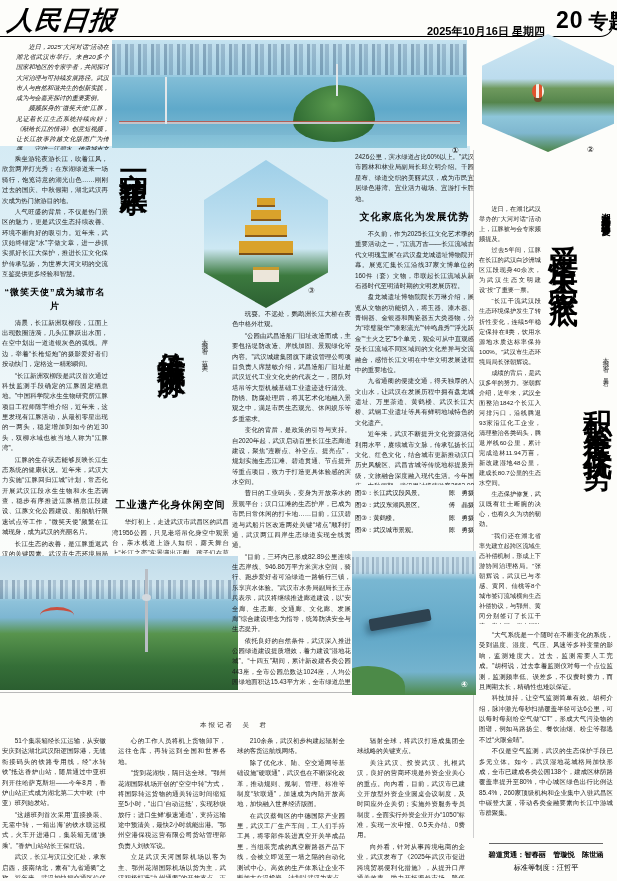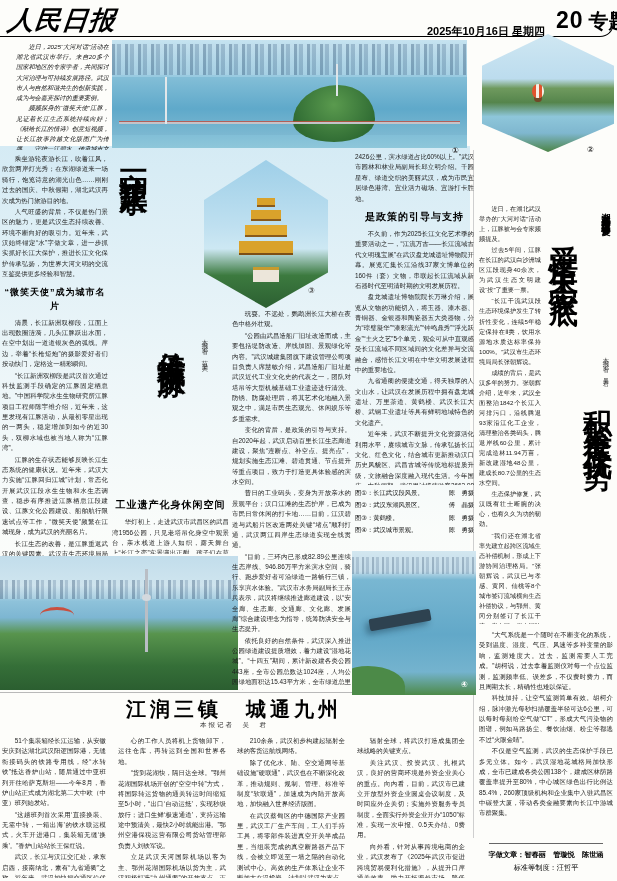--- a/index.html
+++ b/index.html
@@ -180,21 +180,21 @@
         <p>“公园由武昌造船厂旧址改造而成，主要包括堤防改造、岸线加固、景观绿化等内容。”武汉城建集团旗下建设管理公司项目负责人席慧敏介绍，武昌造船厂旧址是武汉近代工业文化史的代表之一，团队对塔吊等大型机械基础工业遗迹进行清洗、防锈、防腐处理后，将其艺术化地融入景观之中，满足市民生态观光、休闲娱乐等多重需求。</p>
         <p>变化的背后，是政策的引导与支持。自2020年起，武汉启动百里长江生态廊道建设，聚焦“连断点、补空点、提亮点”，规划实施生态江滩、碧道贯通、节点提升等重点项目，致力于打造更具体验感的滨水空间。</p>
         <p>昔日的工业码头，变身为开放亲水的景观平台；汉口江滩的生态护岸，已成为市民日常休闲的打卡地……目前，江汉碧道与武船片区改造两处关键“堵点”顺利打通，武汉两江四岸生态绿道实现全线贯通。</p>
         <p>“目前，三环内已形成82.89公里连续生态岸线、946.86万平方米滨水空间，骑行、跑步爱好者可沿绿道一路畅行三镇，乐享滨水体验。”武汉市水务局副局长王赤兵表示，武汉将继续推进廊道建设，以“安全廊、生态廊、交通廊、文化廊、发展廊”综合建设理念为指导，统筹防洪安全与生态提升。</p>
         <p>依托良好的自然条件，武汉深入推进公园绿道建设提质增效，着力建设“湿地花城”。“十四五”期间，累计新改建各类公园443座，全市公园总数达1024座，人均公园绿地面积达15.43平方米，全市绿道总里程达</p>
       </div>
   </div>
 
   <div class="tcol" style="left:355px;top:152px;width:119px;height:333px;">
     <p class="noindent">2426公里，滨水绿道占比60%以上。”武汉市园林和林业局副局长邱立明介绍。千园星布、绿道交织的美丽武汉，成为市民宜居绿色港湾、宜业活力磁场、宜游打卡胜地。</p>
-    <div class="subhead">是政策的引导与支持</div>
+    <div class="subhead">文化家底化为发展优势</div>
     <div>
         <p>不久前，作为2025长江文化艺术季的重要活动之一，“江流万古——长江流域古代文明瑰宝展”在武汉盘龙城遗址博物院开幕。展览汇集长江沿线37家文博单位的160件（套）文物，串联起长江流域从新石器时代至明清时期的文明发展历程。</p>
         <p>盘龙城遗址博物院院长万琳介绍，展览从文物的功能切入，将玉器、漆木器、青铜器、金银器和陶瓷器五大类器物，分为“琮璧凝华”“漆彩流光”“钟鸣鼎秀”“浮光跃金”“土火之艺”5个单元，观众可从中直观感受长江流域不同区域间的文化差异与交流融合，感悟长江文明在中华文明发展进程中的重要地位。</p>
         <p>九省通衢的便捷交通，得天独厚的人文山水，让武汉在发展历程中拥有盘龙城遗址、万里茶道、黄鹤楼、武汉长江大桥、武钢工业遗址等具有鲜明地域特色的文化遗产。</p>
         <p>近年来，武汉不断提升文化资源活化利用水平，赓续城市文脉，传承弘扬长江文化、红色文化，结合城市更新推动汉口历史风貌区、武昌古城等传统地标提质升级，文旅融合深度融入现代生活。今年国庆、中秋假期，武汉累计接待游客3662.98万人次，同比增长12.06%；实现旅游总收入217.04亿元，同比增长16.58%。</p>
       </div>
   </div>
 
   <div class="captions">
     <div class="cap-row">
@@ -235,21 +235,20 @@
       </div>
   </div>
   <div class="tcol" style="left:479px;top:630px;width:134px;height:206px;">
     <div>
         <p>“大气系统是一个随时在不断变化的系统，受到温度、湿度、气压、风速等多种变量的影响，监测难度大。过去，监测需要人工完成。”胡柯说，过去拿着监测仪对每一个点位监测，监测频率低、误差多，不仅费时费力，而且周期太长，精确性也难以保证。</p>
         <p>科技加持，让空气监测简单有效。胡柯介绍，脉冲激光每秒扫描覆盖半径可达6公里，可以每时每刻给空气做“CT”，形成大气污染物的图谱，例如马路扬尘、餐饮油烟、粉尘等都逃不过“火眼金睛”。</p>
         <p>不仅是空气监测，武汉的生态保护手段已多元立体。如今，武汉湿地花城格局加快形成，全市已建成各类公园138个，建成区林荫路覆盖率提升至80%，中心城区绿色出行比例达85.4%，260家顶级机构和企业集中入驻武昌区中碳登大厦，带动各类金融要素向长江中游城市群聚集。</p>
       </div>
   </div>
 
-  <div class="b-headline">江润三镇　城通九州</div>
   <div class="b-byline">本报记者　吴　君</div>
   <div class="tcol" style="left:2px;top:736px;width:104px;height:142px;">
     <div>
         <p>51个集装箱经长江运输，从安徽安庆到达湖北武汉阳逻国际港，无缝衔接码头的铁路专用线，经“水转铁”抵达香炉山站，随后通过中亚班列开往哈萨克斯坦——今年8月，香炉山站正式成为湖北第二大中欧（中亚）班列始发站。</p>
         <p>“这趟班列首次采用‘直接换装、无需中转，一箱出海’的铁水联运模式，火车开进港口，集装箱无缝‘换乘’。”香炉山站站长王保红说。</p>
         <p>武汉，长江与汉江交汇处，承东启西，接南纳北，素有“九省通衢”之称。近年来，武汉加快把交通区位优势转化为国内国际双循环枢纽链接优势，向新时代“九州通衢”不断迈进。</p>
       </div>
   </div>
   <div class="tcol" style="left:118px;top:736px;width:108px;height:142px;">
     <div>
@@ -268,17 +267,17 @@
   <div class="tcol" style="left:357px;top:736px;width:108px;height:142px;">
     <div>
         <p>辐射全球，将武汉打造成集团全球战略的关键支点。</p>
         <p>关注武汉、投资武汉、扎根武汉，良好的营商环境是外资企业关心的重点。向内看，目前，武汉市已建立开放型外资企业圆桌会议制度，及时回应外企关切；实施外资服务专员制度，全面实行外资企业开办“1050”标准，实现一次申报、0.5天办结、0费用。</p>
         <p>向外看，针对从事跨境电商的企业，武汉发布了《2025年武汉市促进跨境贸易便利化措施》，从提升口岸通关效率、助力开拓海外市场、降低跨境贸易成本等方面制定21项具体举措，建设了武汉国际贸易数字化平台，以线上赋能线下助力武汉企业出海。</p>
       </div>
   </div>
 
   <div class="foot-rule"></div>
   <div class="credits">
-    <div class="l1">字做文章：智春丽　管璇悦　陈世涵</div>
+    <div class="l1">碧道贯通：智春丽　管璇悦　陈世涵</div>
     <div>标准等制度：汪哲平</div>
   </div>
 
 </div>
 
 </body></html>

